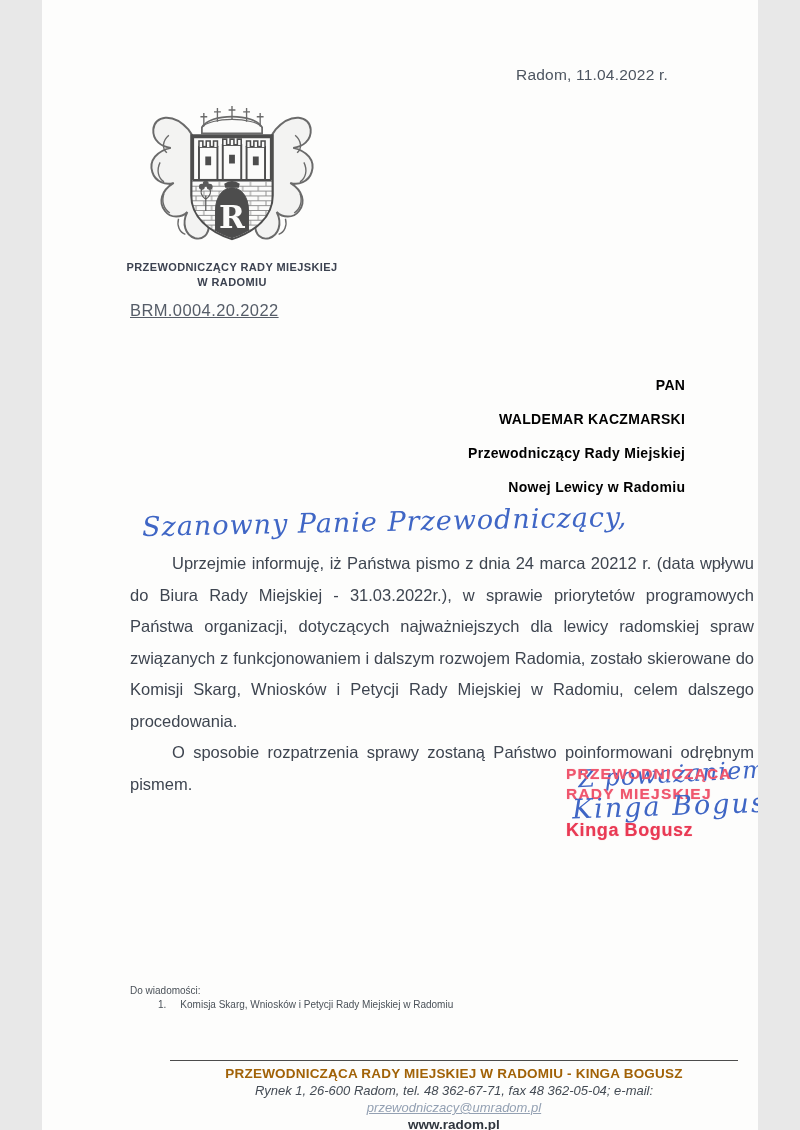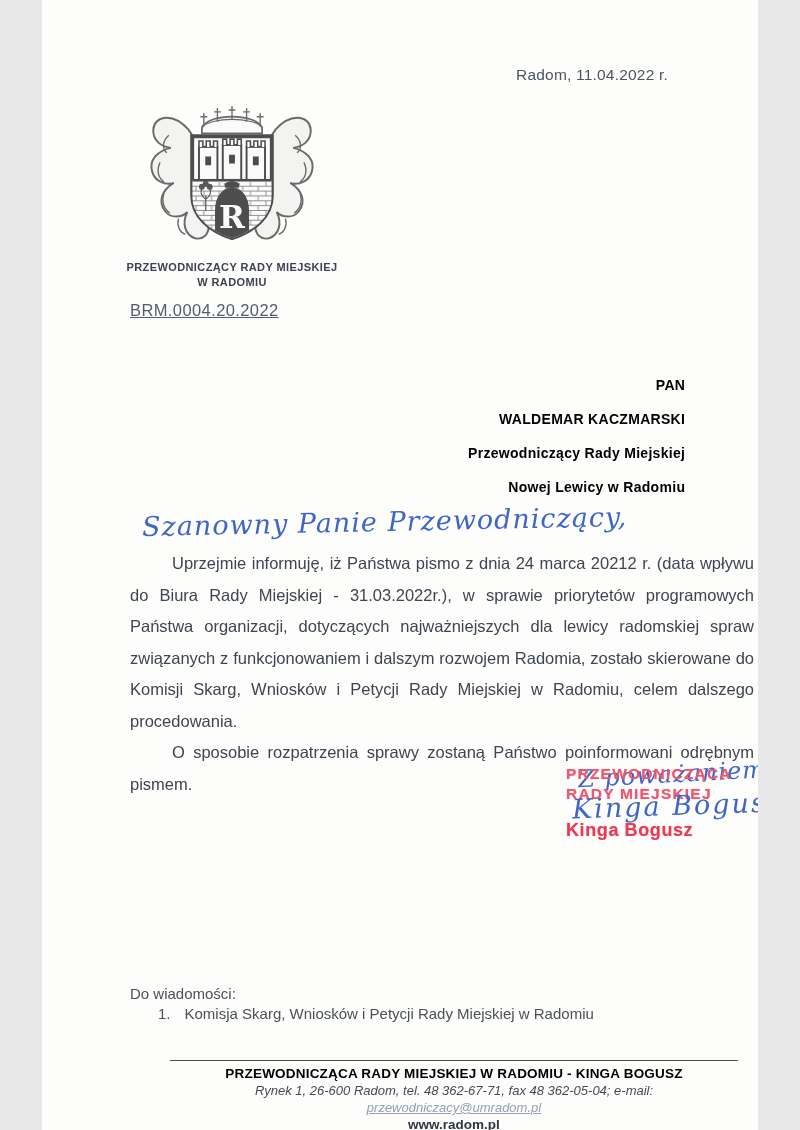--- a/index.html
+++ b/index.html
@@ -40,27 +40,27 @@
     line-height:20px;text-shadow:0 0 1px rgba(239,86,109,.55);
   }
   .stamp-name{
     margin-top:16px;font-size:18px;font-weight:800;color:#e93a54;
     letter-spacing:.6px;text-shadow:0 0 1px rgba(233,58,84,.5);
   }
   .signature{
     position:absolute;top:26px;left:6px;width:200px;font-size:27px;
     transform:rotate(-2deg);white-space:nowrap;letter-spacing:2px;
   }
-  .cc{position:absolute;top:985px;left:88px;font-size:15px;color:#4a5158;}
+  .cc{position:absolute;top:985px;left:88px;font-size:10px;color:#4a5158;}
   .cc-label{margin-bottom:3px;}
   .cc-item{padding-left:28px;}
   .cc-item .num{margin-right:14px;}
   .footer{position:absolute;top:1060px;left:128px;width:568px;text-align:center;}
   .footer-rule{border-top:1.6px solid #4c4c4c;margin-bottom:4px;}
-  .footer-title{font-size:13.5px;font-weight:700;color:#000000;letter-spacing:.2px;line-height:17px;}
+  .footer-title{font-size:13.5px;font-weight:700;color:#a16207;letter-spacing:.2px;line-height:17px;}
   .footer-contact{font-size:13px;color:#454c55;line-height:17px;font-style:italic;}
   .footer-contact a{color:#94a1b3;text-decoration:underline;cursor:pointer;}
   .footer-site{font-size:13.5px;font-weight:700;color:#30363e;line-height:18px;}
 </style>
 </head>
 <body>
 
 <div class="page">
 
   <div class="date">Radom, 11.04.2022 r.</div>

